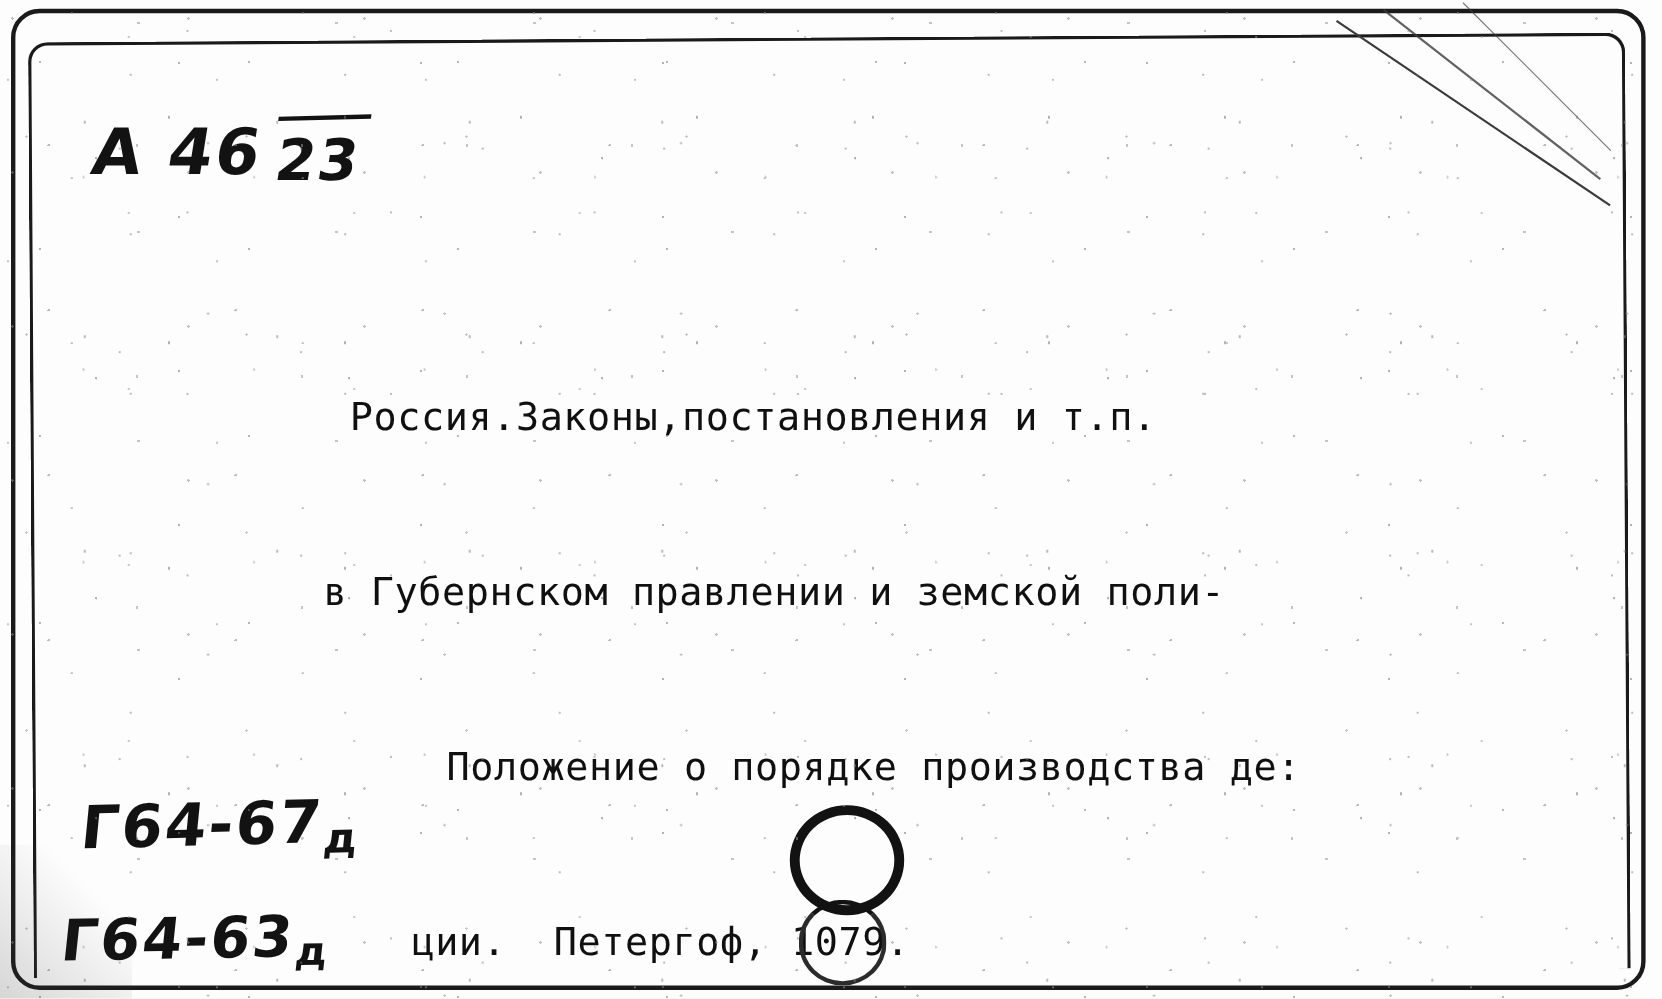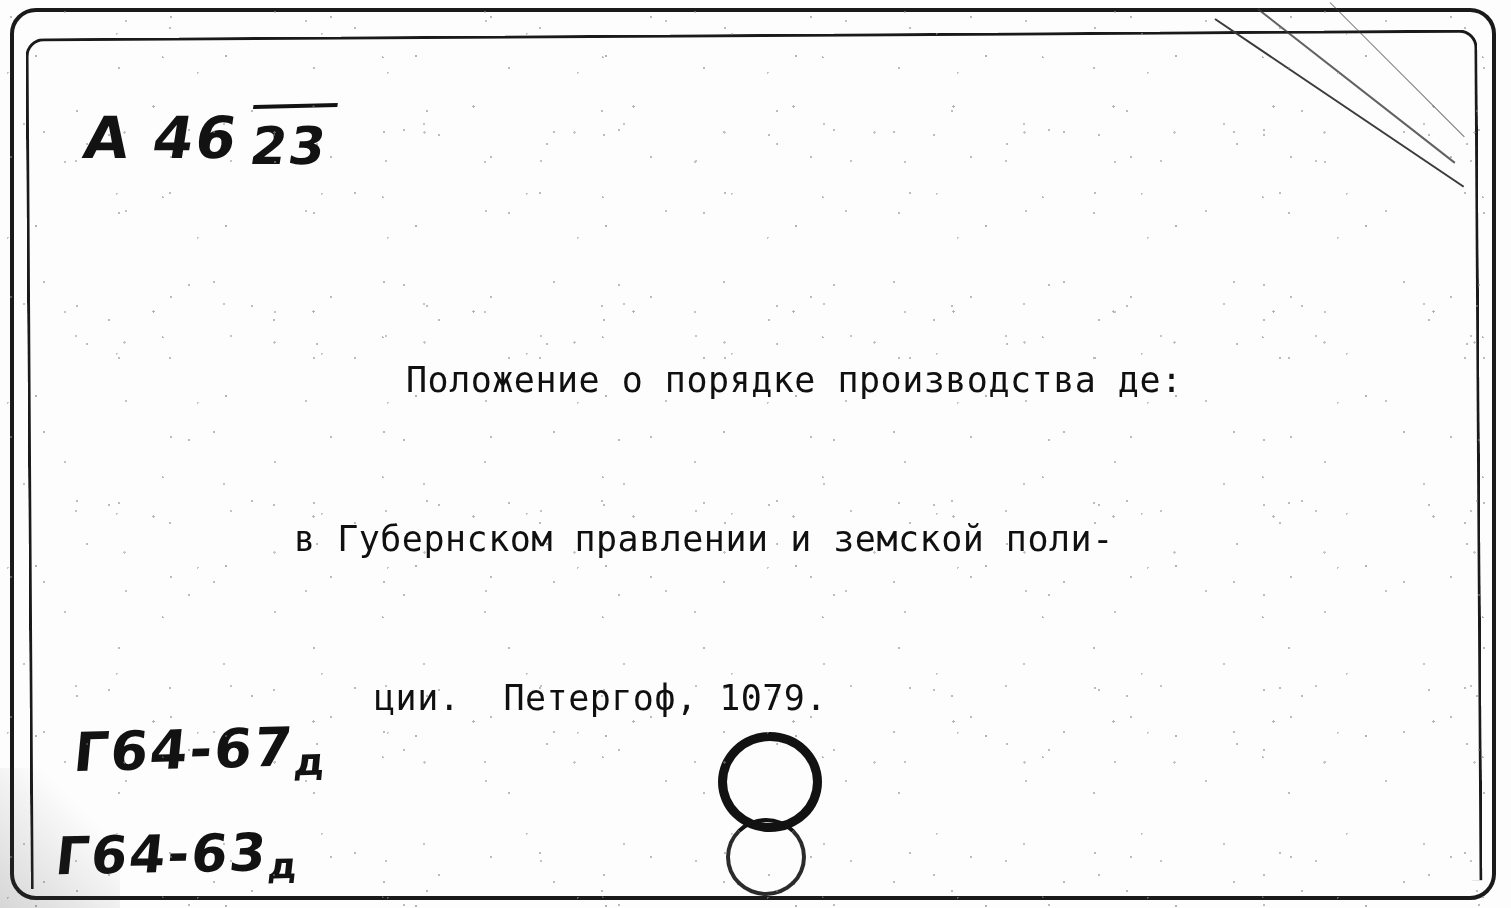--- a/index.html
+++ b/index.html
@@ -198,22 +198,23 @@
 
   <div class="scratch scratch-1"></div>
   <div class="scratch scratch-2"></div>
   <div class="scratch scratch-3"></div>
 
   <div class="handwriting" id="shelfmark-top">
     <span>А 46</span><span class="num">23</span>
   </div>
 
   <div class="entry">
+    <span class="line">Россия.Законы,постановления и т.п.</span>
+    <span class="line outdent">в Губернском правлении и земской поли-</span>
     <span class="line indent-1">Положение о порядке производства де:</span>
-    <span class="line outdent">в Губернском правлении и земской поли-</span>
     <span class="line indent-2">ции.  Петергоф, 1079.</span>
     
   </div>
 
   <div class="handwriting" id="shelfmark-lower">
     <span>Г64-67</span><span class="sub">д</span>
   </div>
 
   <div class="handwriting" id="shelfmark-bottom">
     <span>Г64-63</span><span class="sub">д</span>

